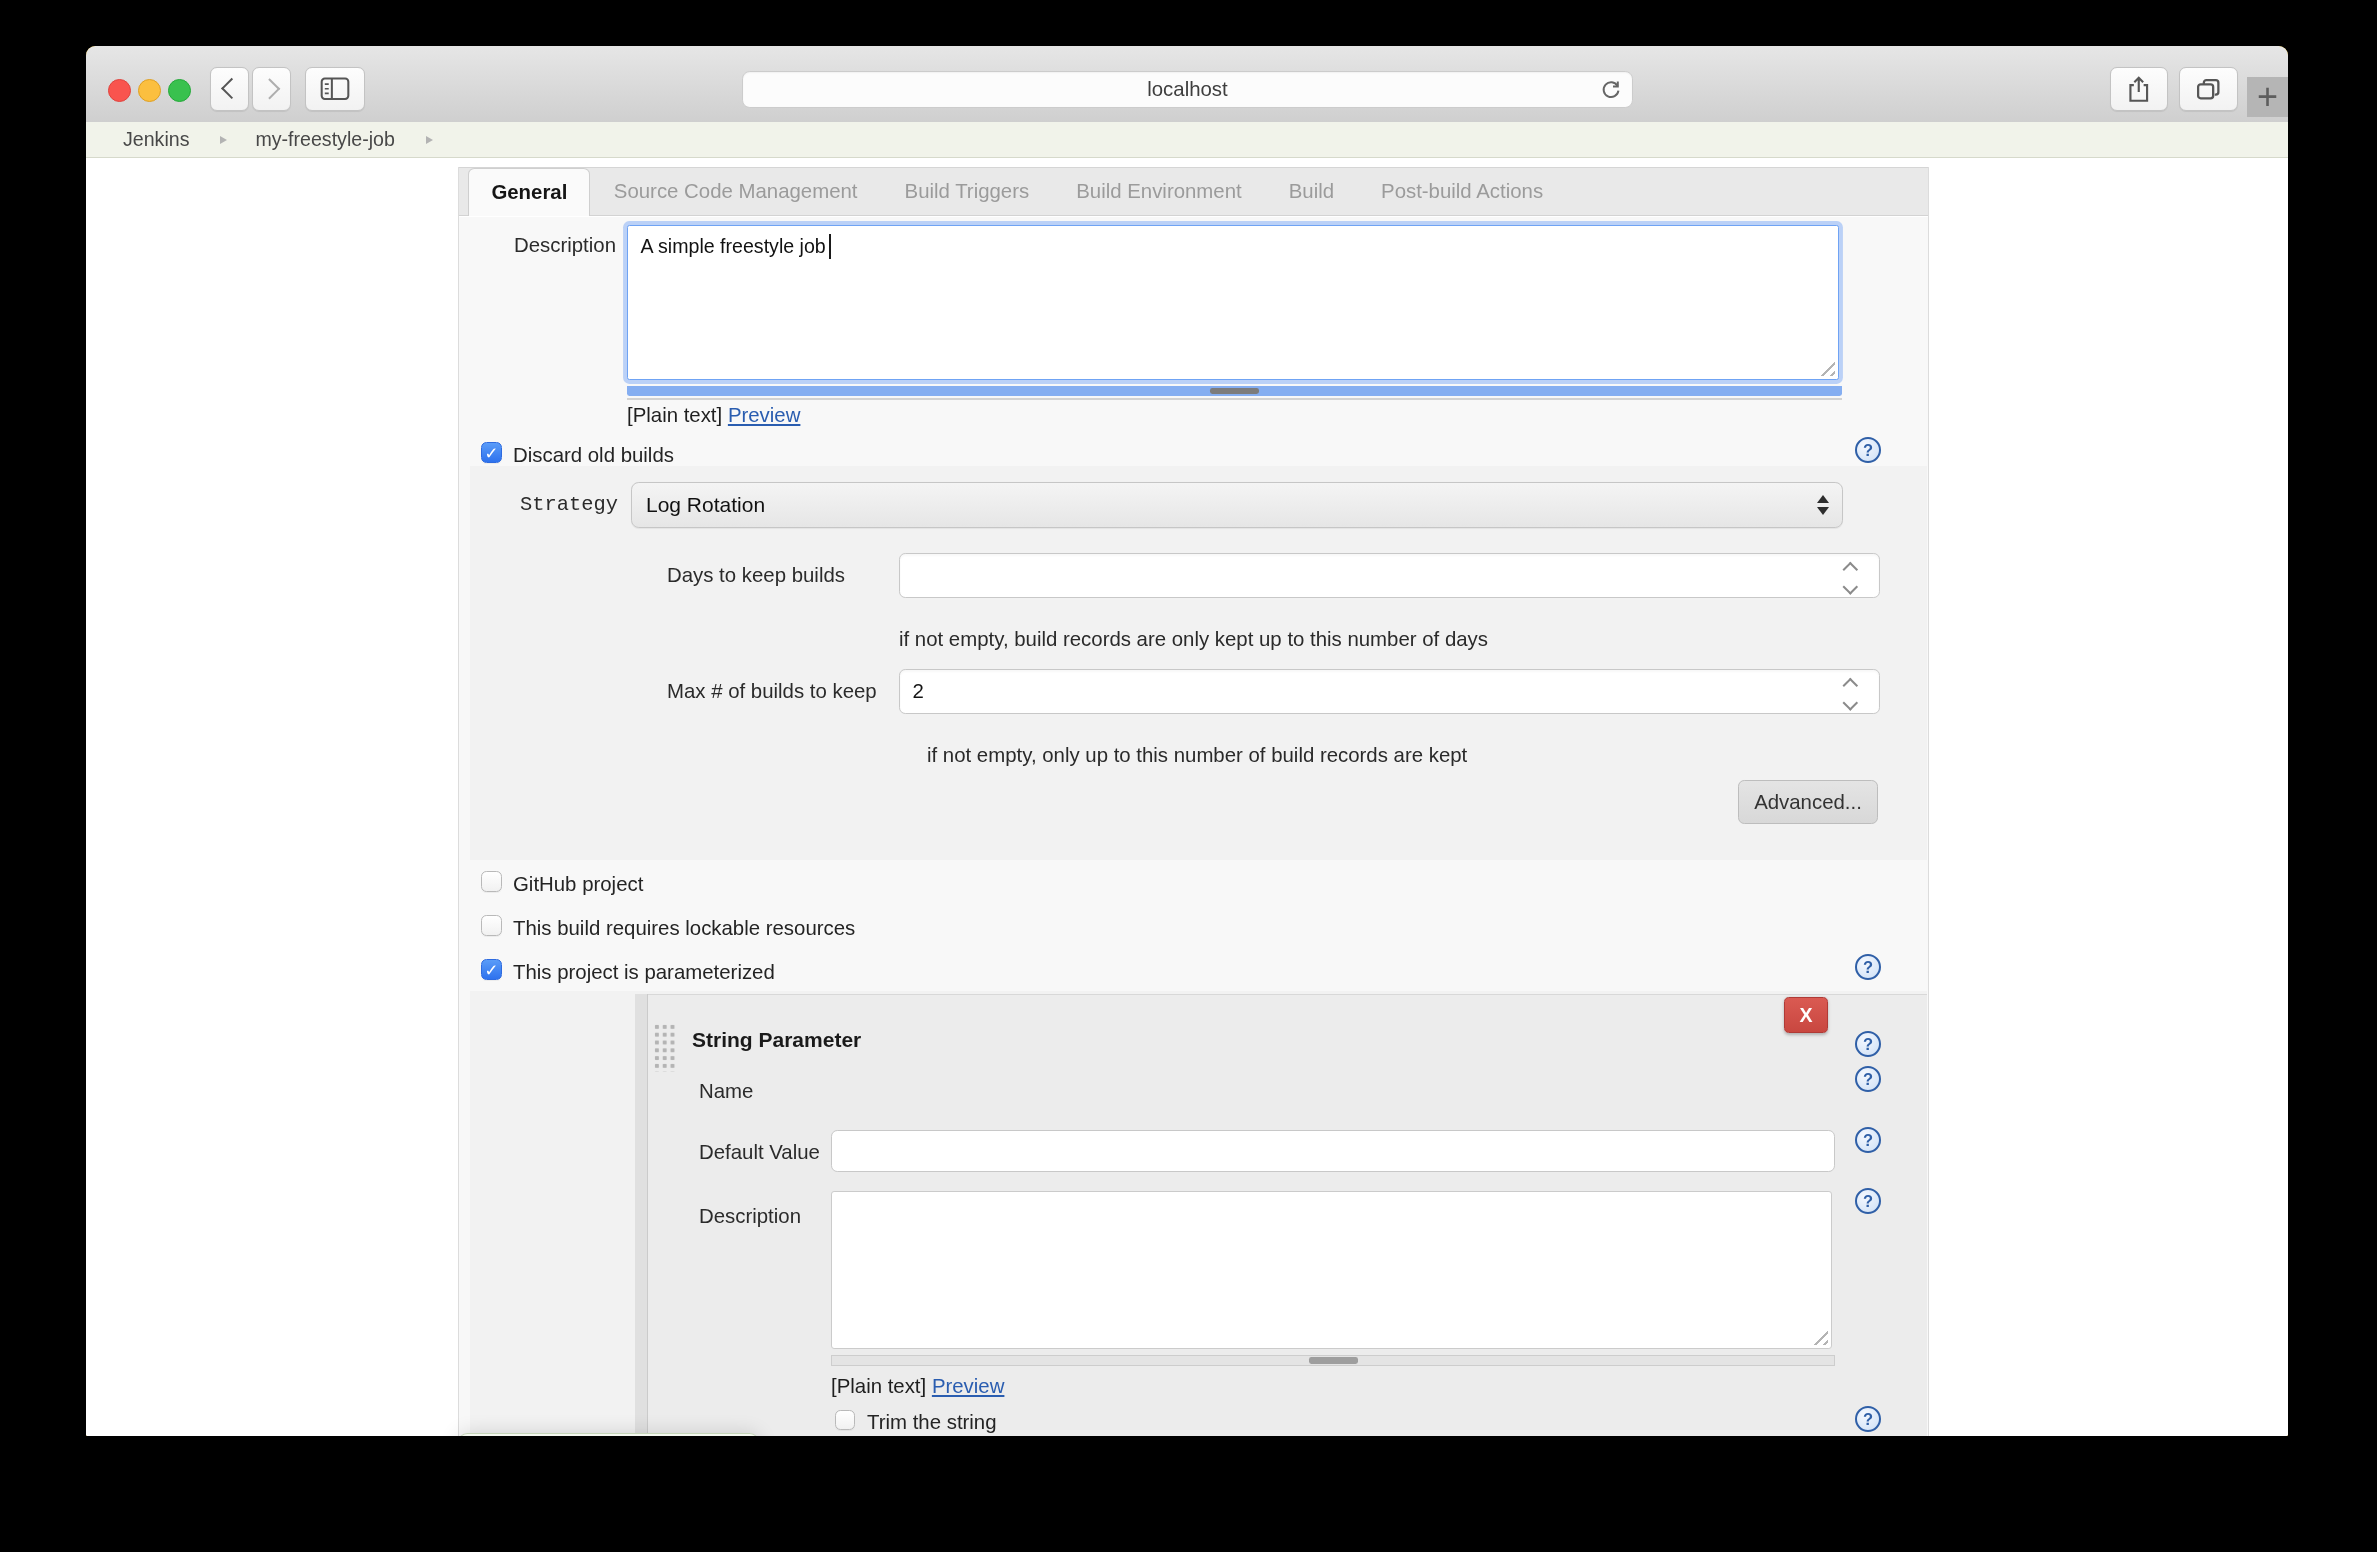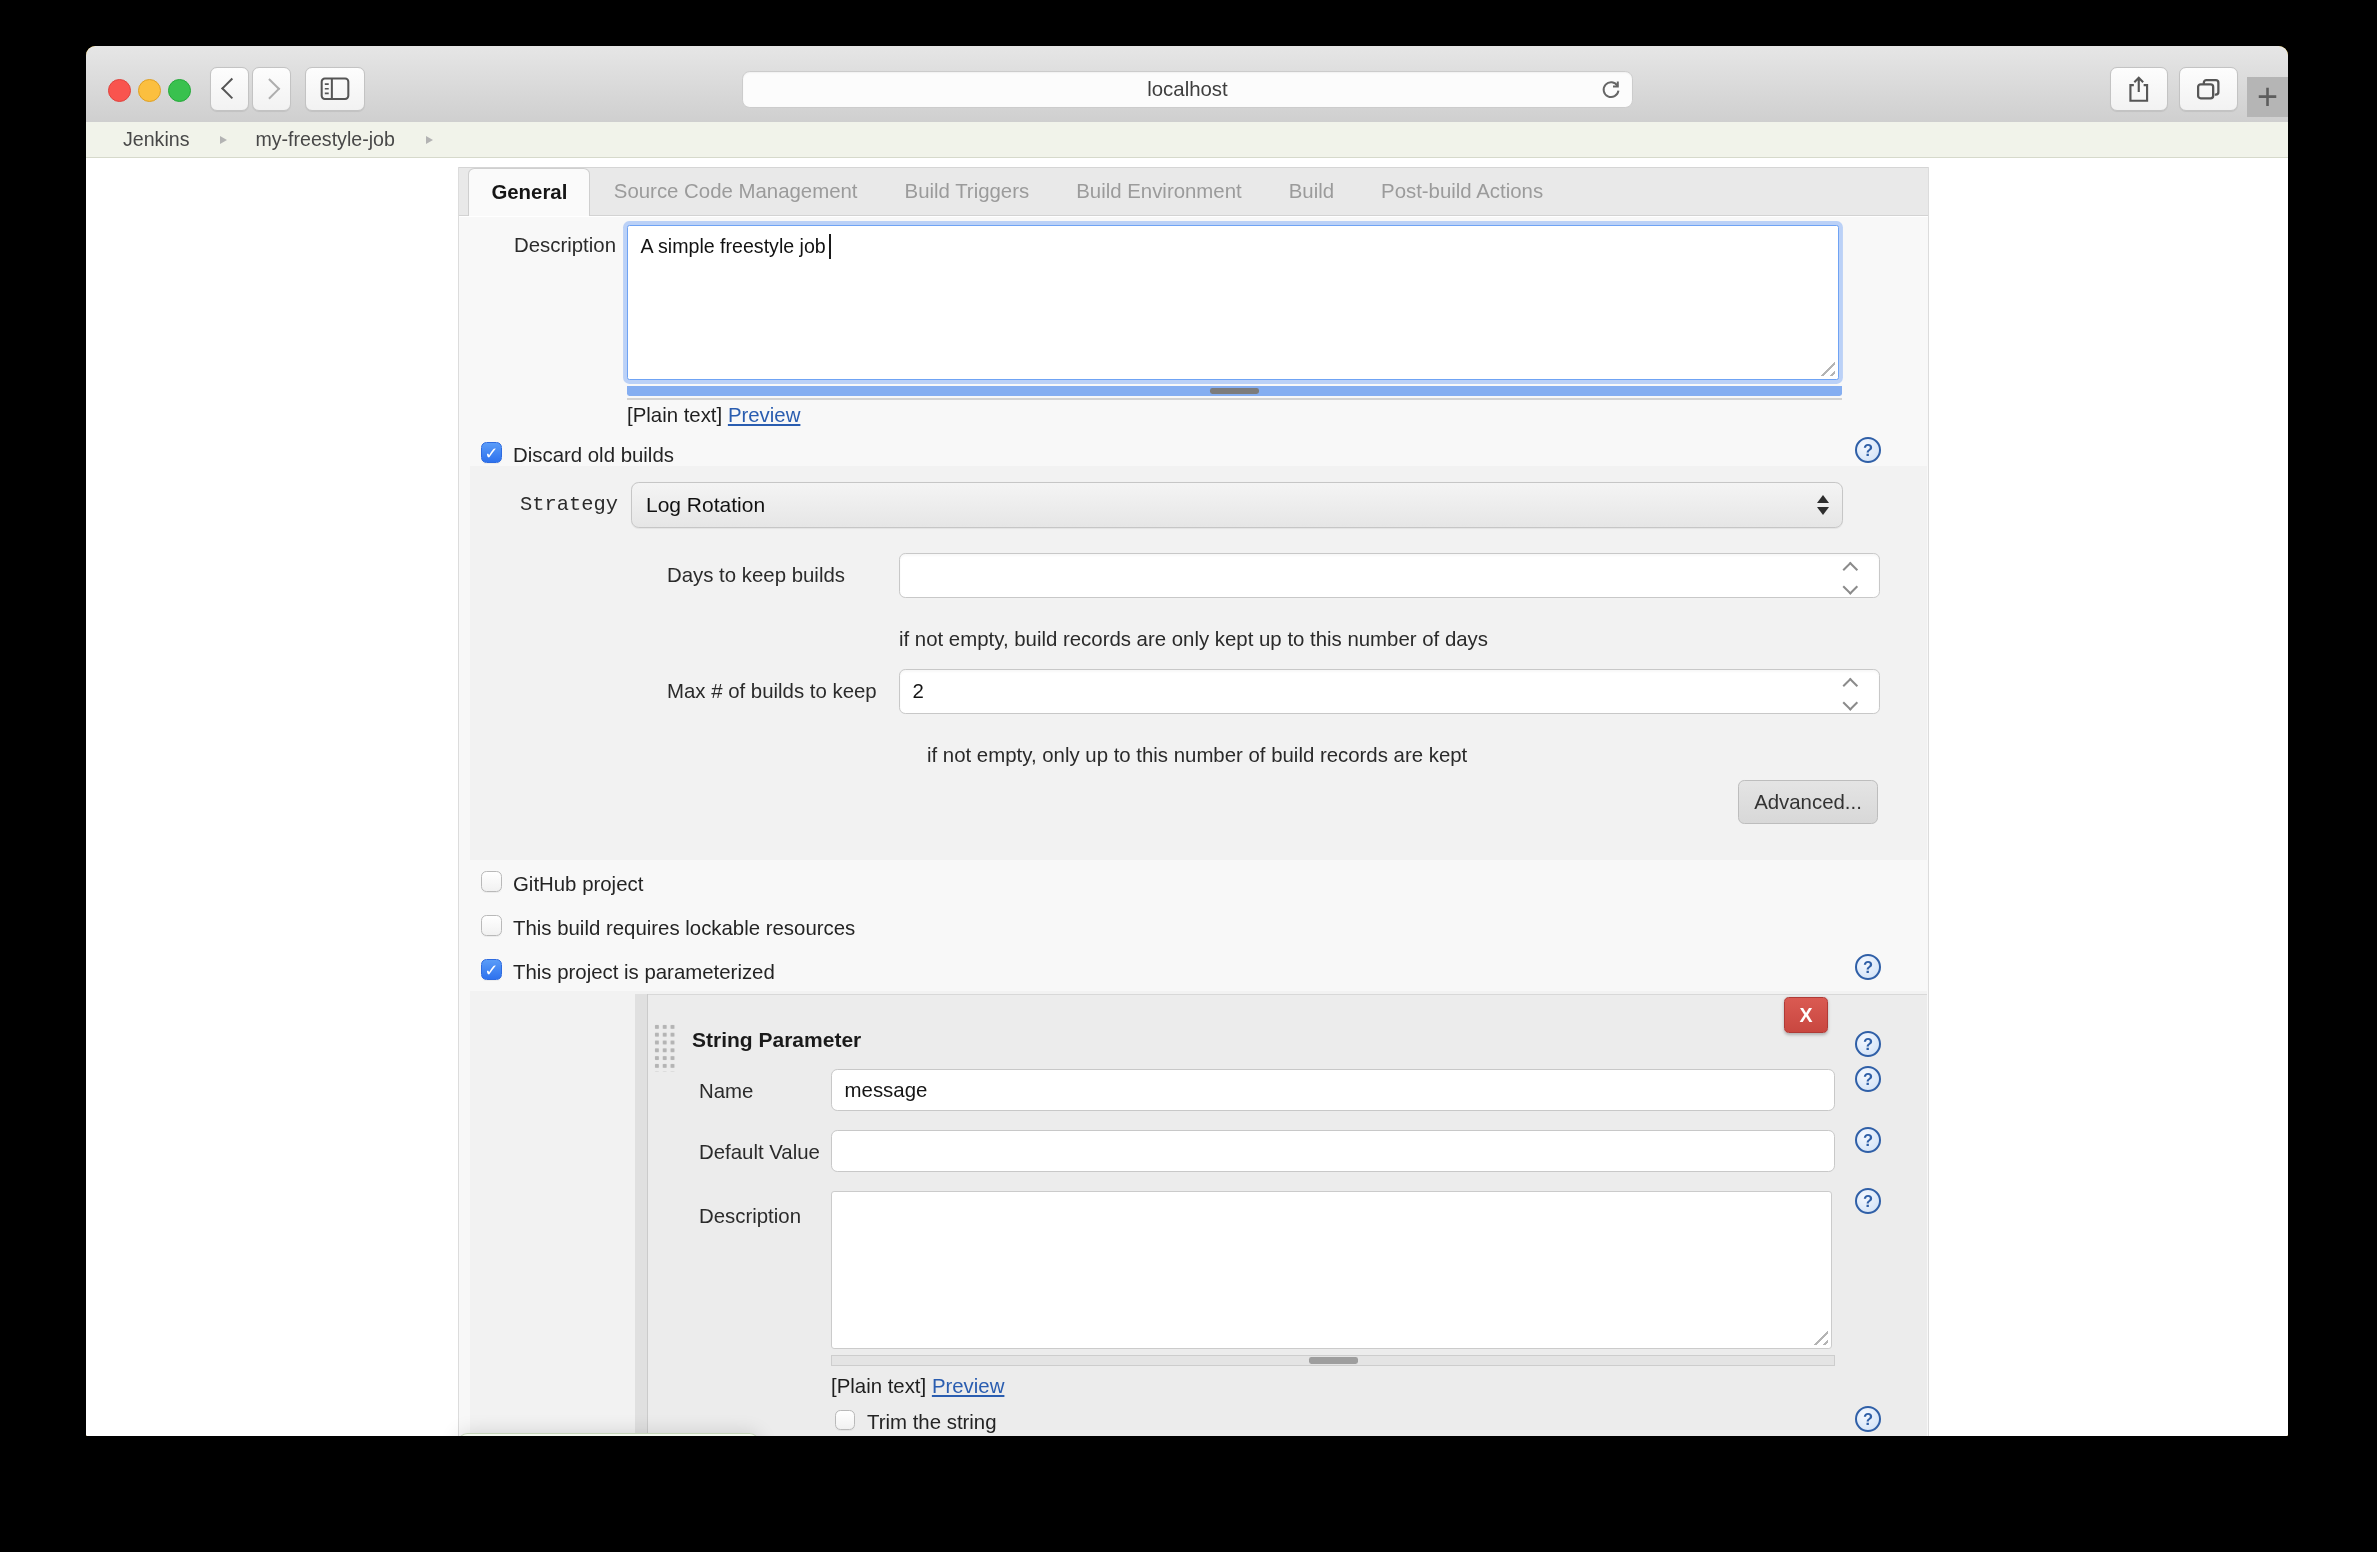--- a/index.html
+++ b/index.html
@@ -239,21 +239,20 @@
     <div class="help" style="left:1769px;top:796px;">?</div>
 
     <div class="pblock" style="left:549px;top:836px;width:1292px;bottom:0;"></div>
     <div class="pstrip" style="left:549px;top:836px;width:11.8px;bottom:0;"></div>
     <div class="dots" style="left:567px;top:865px;"></div>
     <div class="ptitle" style="left:606px;top:870px;">String Parameter</div>
     <button class="xbtn" style="left:1698px;top:839px;width:44px;height:36px;">X</button>
     <div class="help" style="left:1769px;top:873px;">?</div>
 
     <div class="lbl" style="left:613px;top:922px;">Name</div>
-    <input class="txt" style="left: 745px; top: 911px; width: 1004px; height: 42px; padding-right: 12.6px; box-shadow: none; border-radius: 6.3px;" value="message">
     <div class="help" style="left:1769px;top:908px;">?</div>
 
     <div class="lbl" style="left:613px;top:983px;text-align:center;">Default Value</div>
     <input class="txt" style="left: 745px; top: 972px; width: 1004px; height: 42px; padding-right: 12.6px; box-shadow: none; border-radius: 6.3px;" value="">
     <div class="help" style="left:1769px;top:969px;">?</div>
 
     <div class="lbl" style="left:613px;top:1047px;">Description</div>
     <div class="tawrap" style="left:745px;top:1033px;width:1001px;height:158px;">
       <textarea class="ta" spellcheck="false" style=""></textarea>
       <span class="rgrip"></span>

